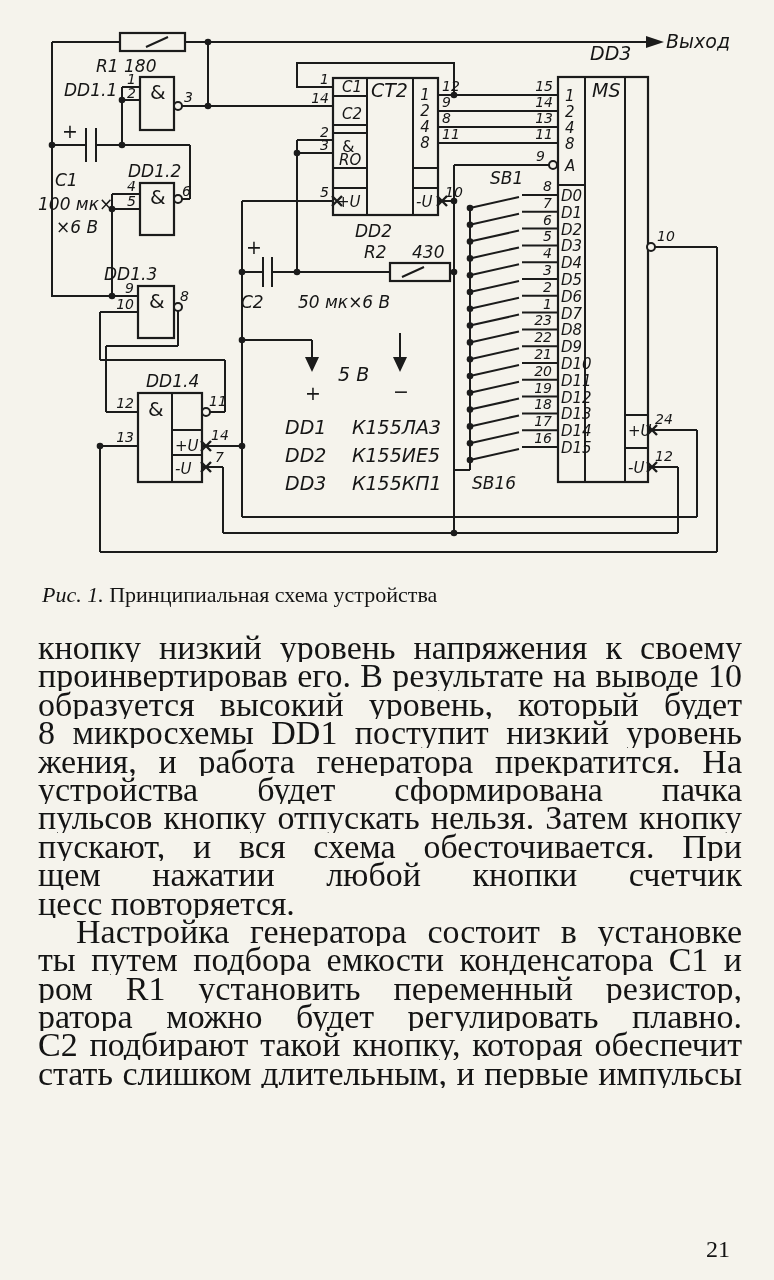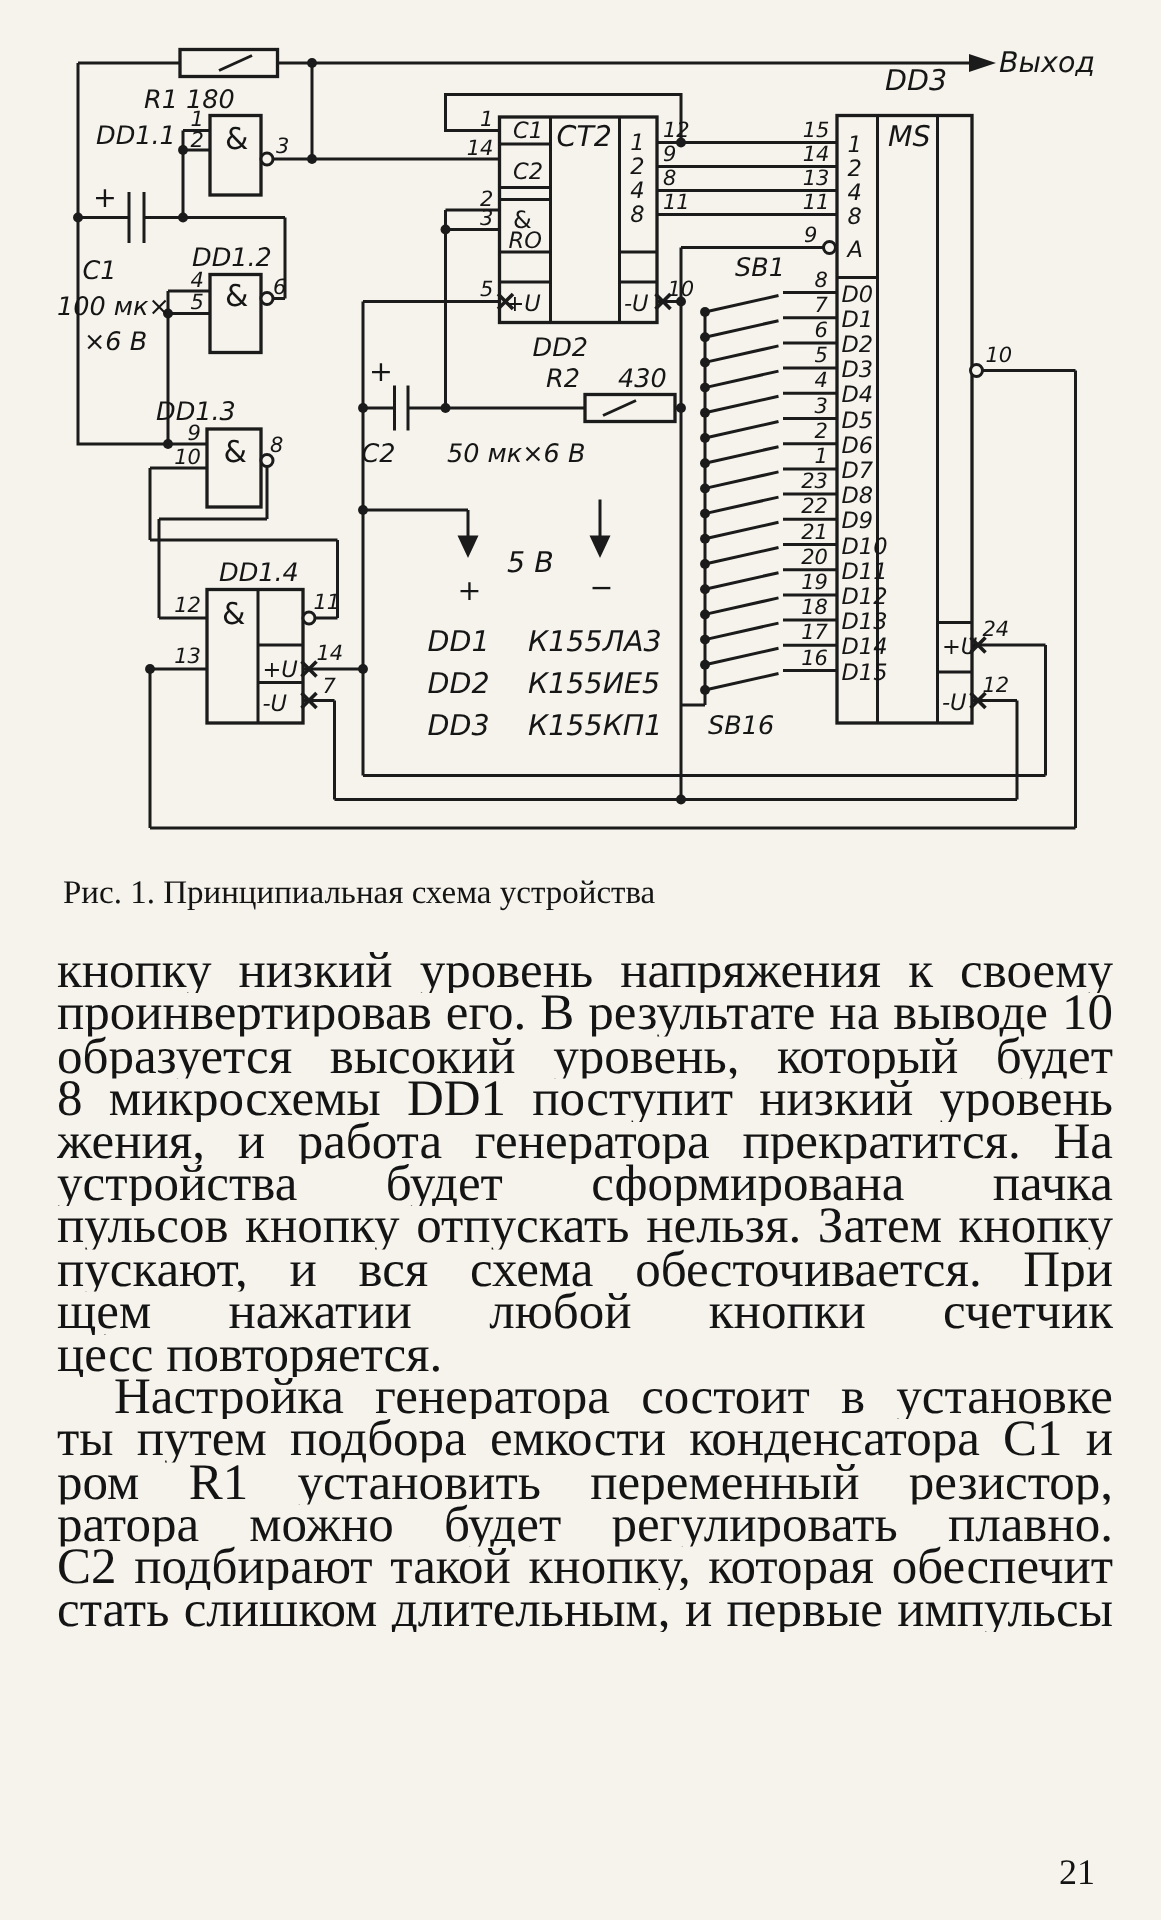--- a/index.html
+++ b/index.html
@@ -13,21 +13,21 @@
   svg .bub{stroke:#1b1b1b;stroke-width:2;fill:#f5f3ec;}
   svg .ah{fill:#1b1b1b;stroke:none;}
   svg text{fill:#161616;font-family:"DejaVu Sans",sans-serif;font-style:italic;}
   svg .lbl{font-size:17px;}
   svg .big{font-size:19px;}
   svg .cell{font-size:15px;}
   svg .pin{font-size:14px;}
   svg .amp{font-size:20px;font-style:normal;font-family:"DejaVu Sans",sans-serif;}
   svg .xm{stroke:#1b1b1b;stroke-width:2.4;fill:none;}
   #caption{position:absolute;left:42px;top:582px;font-size:22px;}
-  #caption .fig{}
+  #caption .fig{font-style:italic;}
   #bodytext{position:absolute;left:38px;top:634px;width:704px;font-size:34px;line-height:28.4px;}
   .ln{text-align:justify;text-align-last:justify;white-space:normal;height:28.4px;overflow:hidden;}
   .ln.endpar{text-align-last:left;}
   .ln.ind{padding-left:38px;}
   #pagenum{position:absolute;right:44px;top:1236px;font-size:24px;}
 </style>
 </head>
 <body>
 
 <div id="page">

